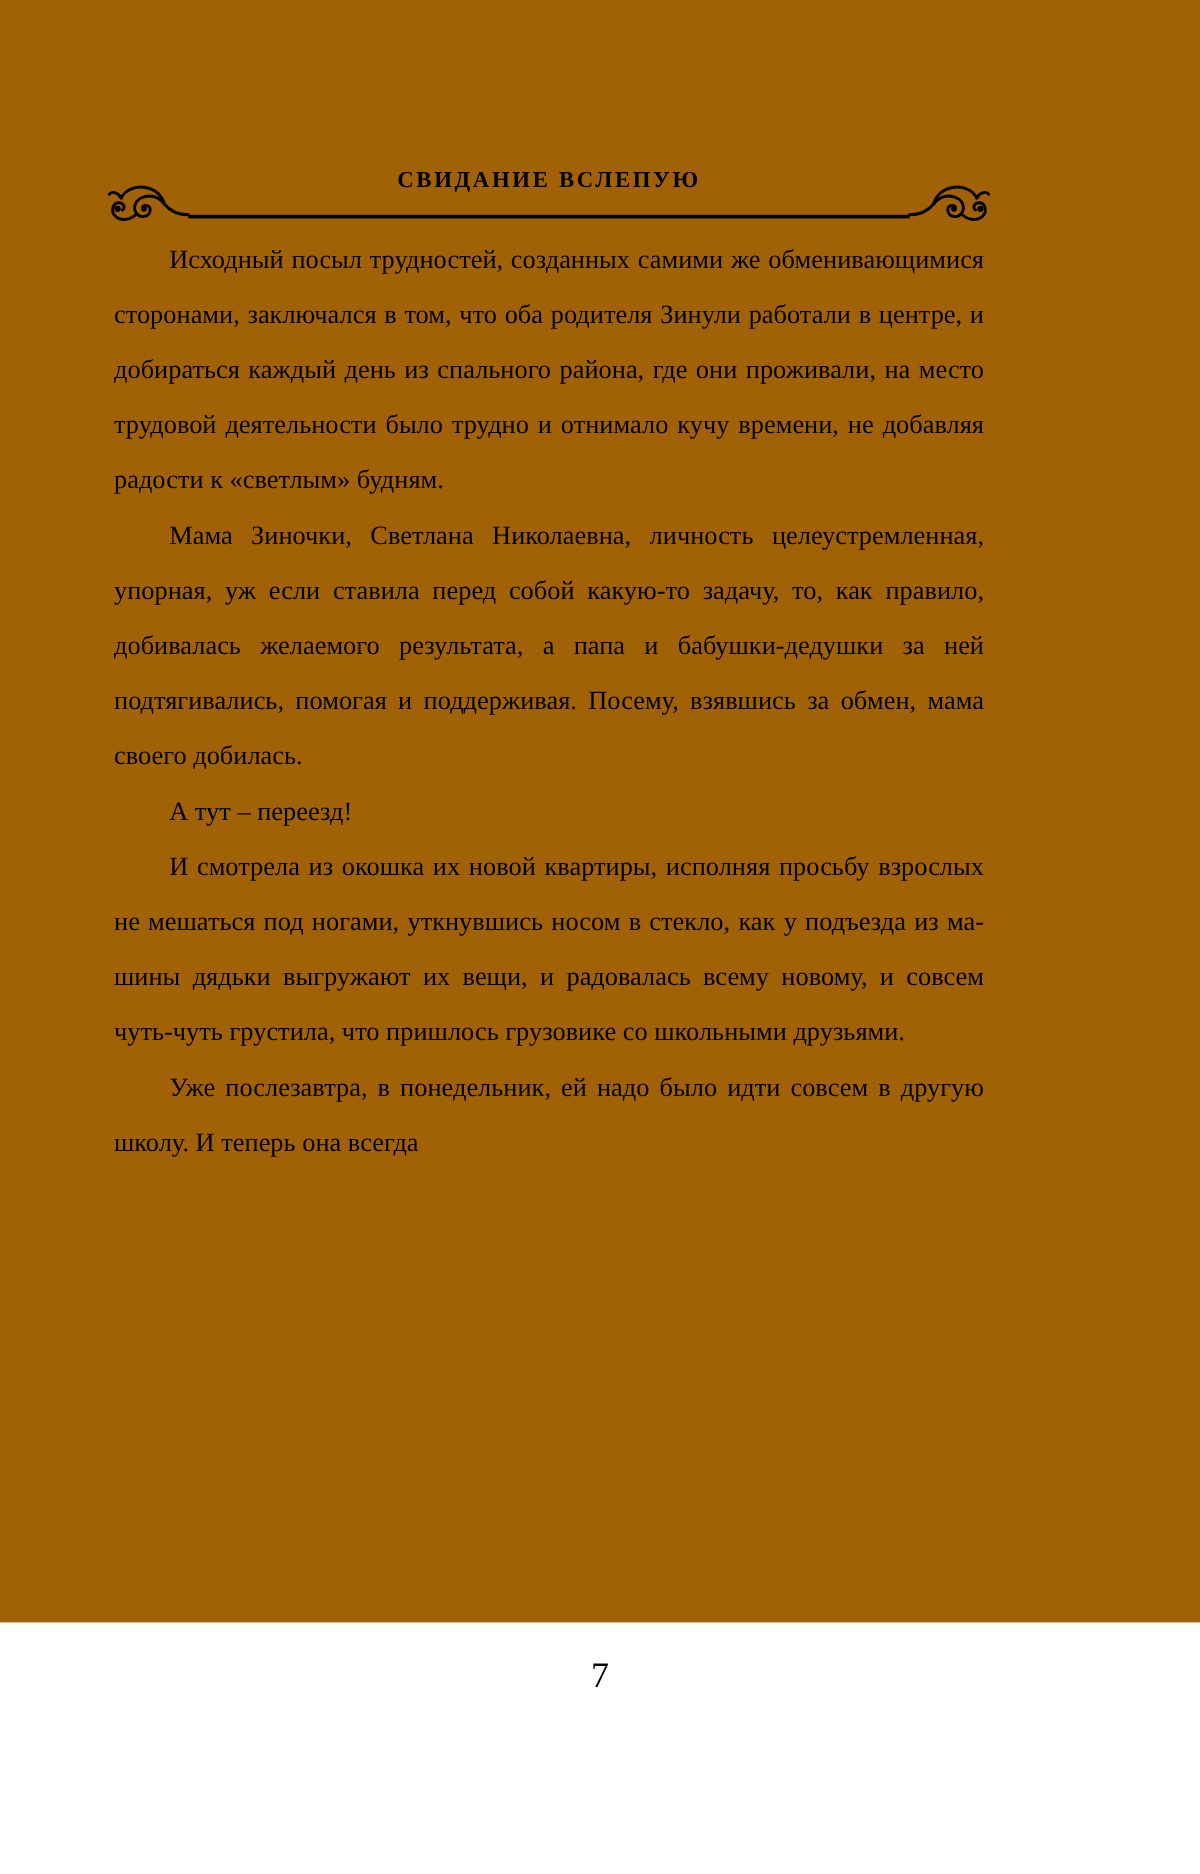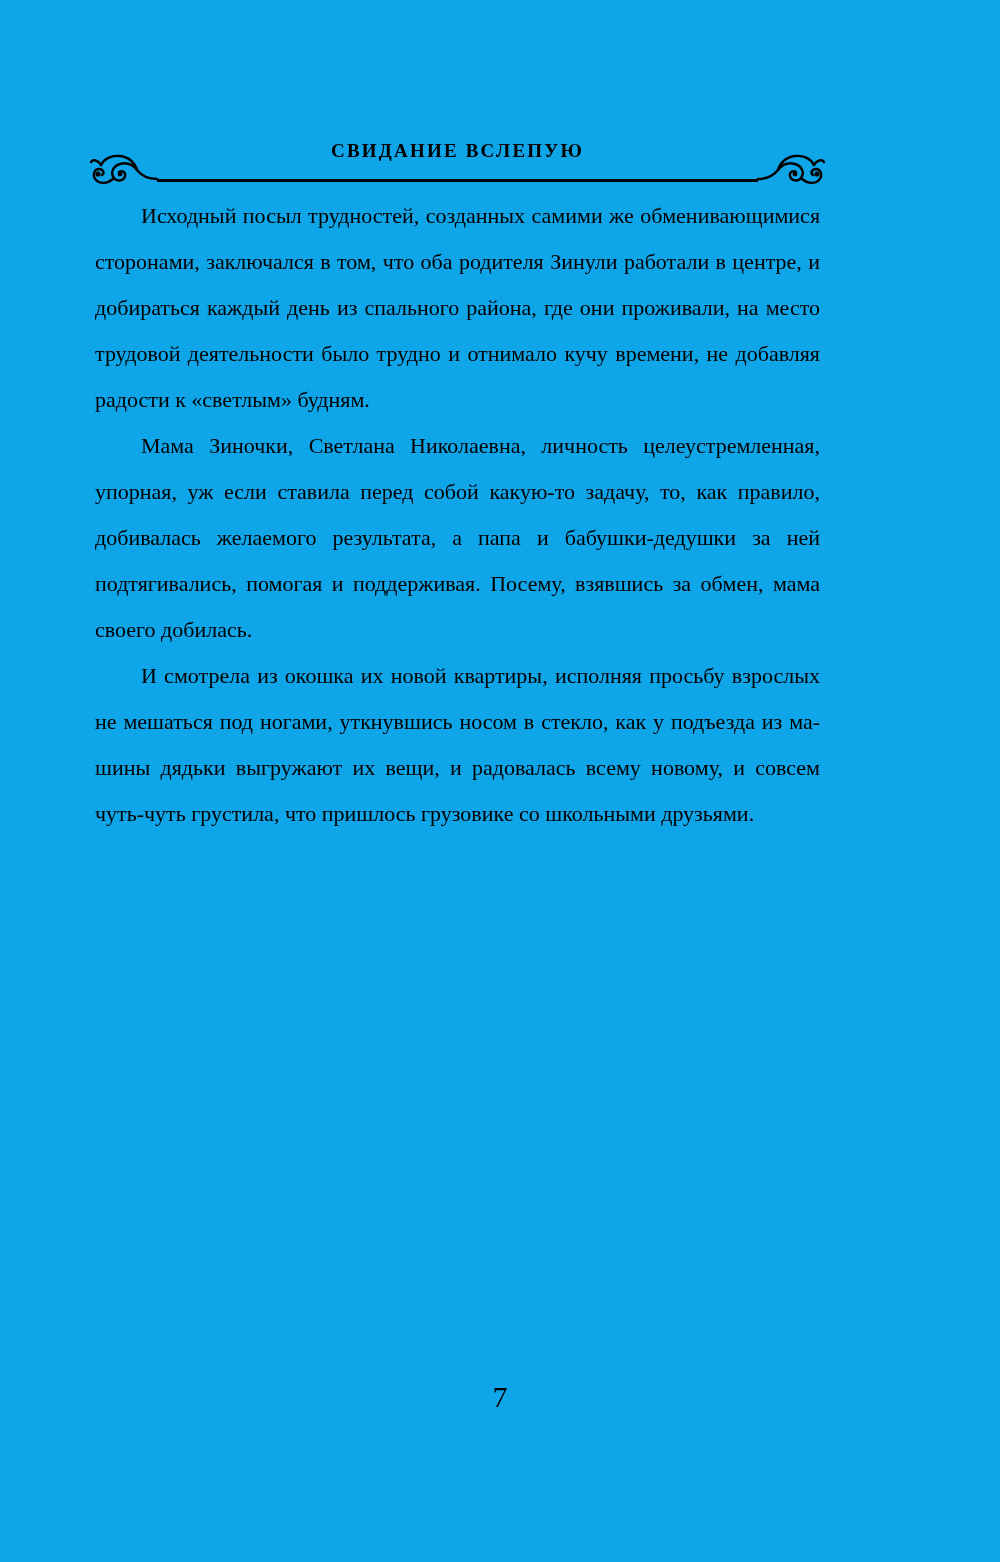--- a/index.html
+++ b/index.html
@@ -13,22 +13,22 @@
     font-family: "Liberation Serif", serif;
     color: #000000;
     position: relative;
     overflow: hidden;
   }
   .page {
     position: absolute;
     left: 0;
     top: 0;
     width: 1000px;
-    height: 1562px;
-    background: #0ea5e9;
+    height: 1352px;
+    background: #a16207;
   }
   .content {
     position: absolute;
     left: 95px;
     top: 125px;
     width: 725px;
   }
   
   .header {
     position: relative;
@@ -125,20 +125,22 @@
           </g>
           <circle cx="61" cy="26" r="2.6" fill="#000"></circle>
           <circle cx="39" cy="26" r="2.4" fill="#000"></circle>
         </svg>
       </div>
     </div>
 
     <div class="body-text">
       <p>Исходный посыл трудностей, созданных са­мими же обменивающимися сторонами, заклю­чался в том, что оба родителя Зинули работали в центре, и добираться каждый день из спального района, где они проживали, на место трудовой деятельности было трудно и отнимало кучу вре­мени, не добавляя радости к «светлым» будням.</p>
       <p>Мама Зиночки, Светлана Николаевна, лич­ность целеустремленная, упорная, уж если стави­ла перед собой какую-то задачу, то, как правило, добивалась желаемого результата, а папа и ба­бушки-дедушки за ней подтягивались, помогая и поддерживая. Посему, взявшись за обмен, мама своего добилась.</p>
+      <p>А тут – переезд!</p>
       <p>И смотрела из окошка их новой квартиры, ис­полняя просьбу взрослых не мешаться под ногами, уткнувшись носом в стекло, как у подъезда из ма­шины дядьки выгружают их вещи, и радовалась всему новому, и совсем чуть-чуть грустила, что пришлось грузовике со школьными друзьями.</p>
+      <p>Уже послезавтра, в понедельник, ей надо было идти совсем в другую школу. И теперь она всегда</p>
     </div>
 
   </div>
 
   <div class="folio">7</div>
 
 </div>
 
 </body></html>

